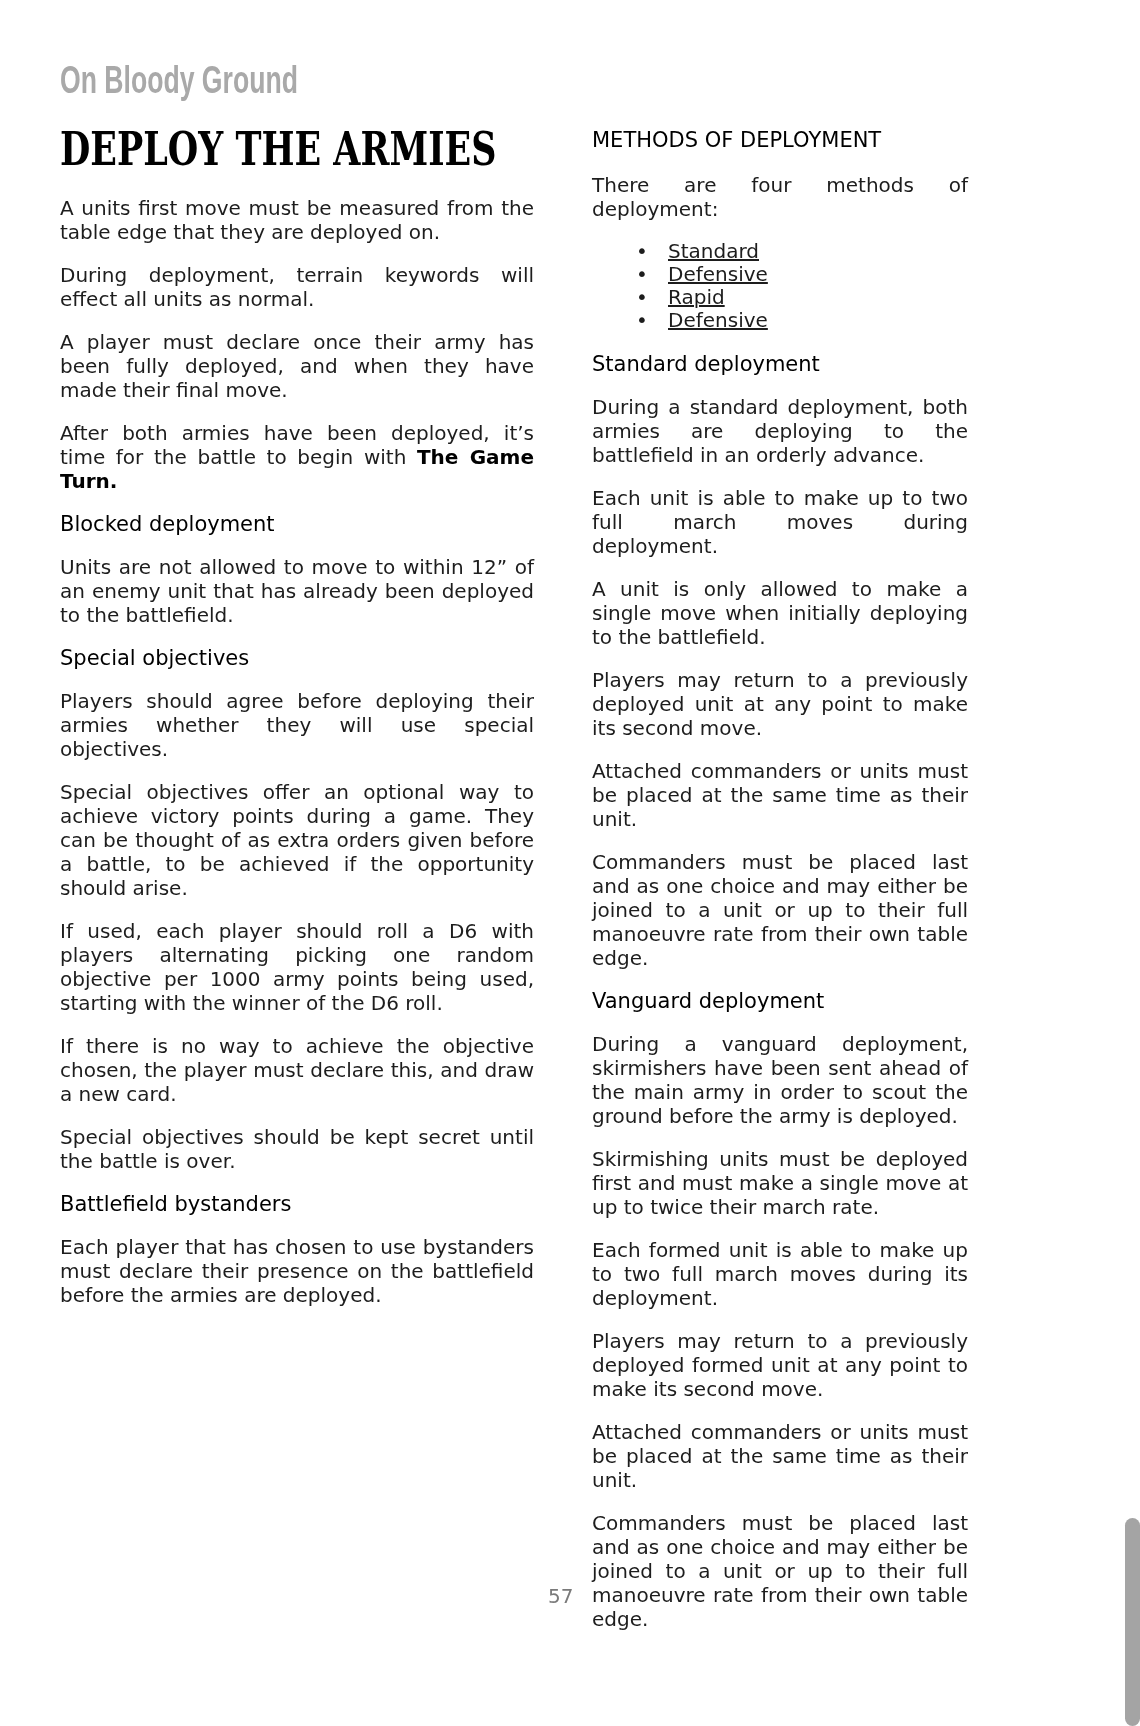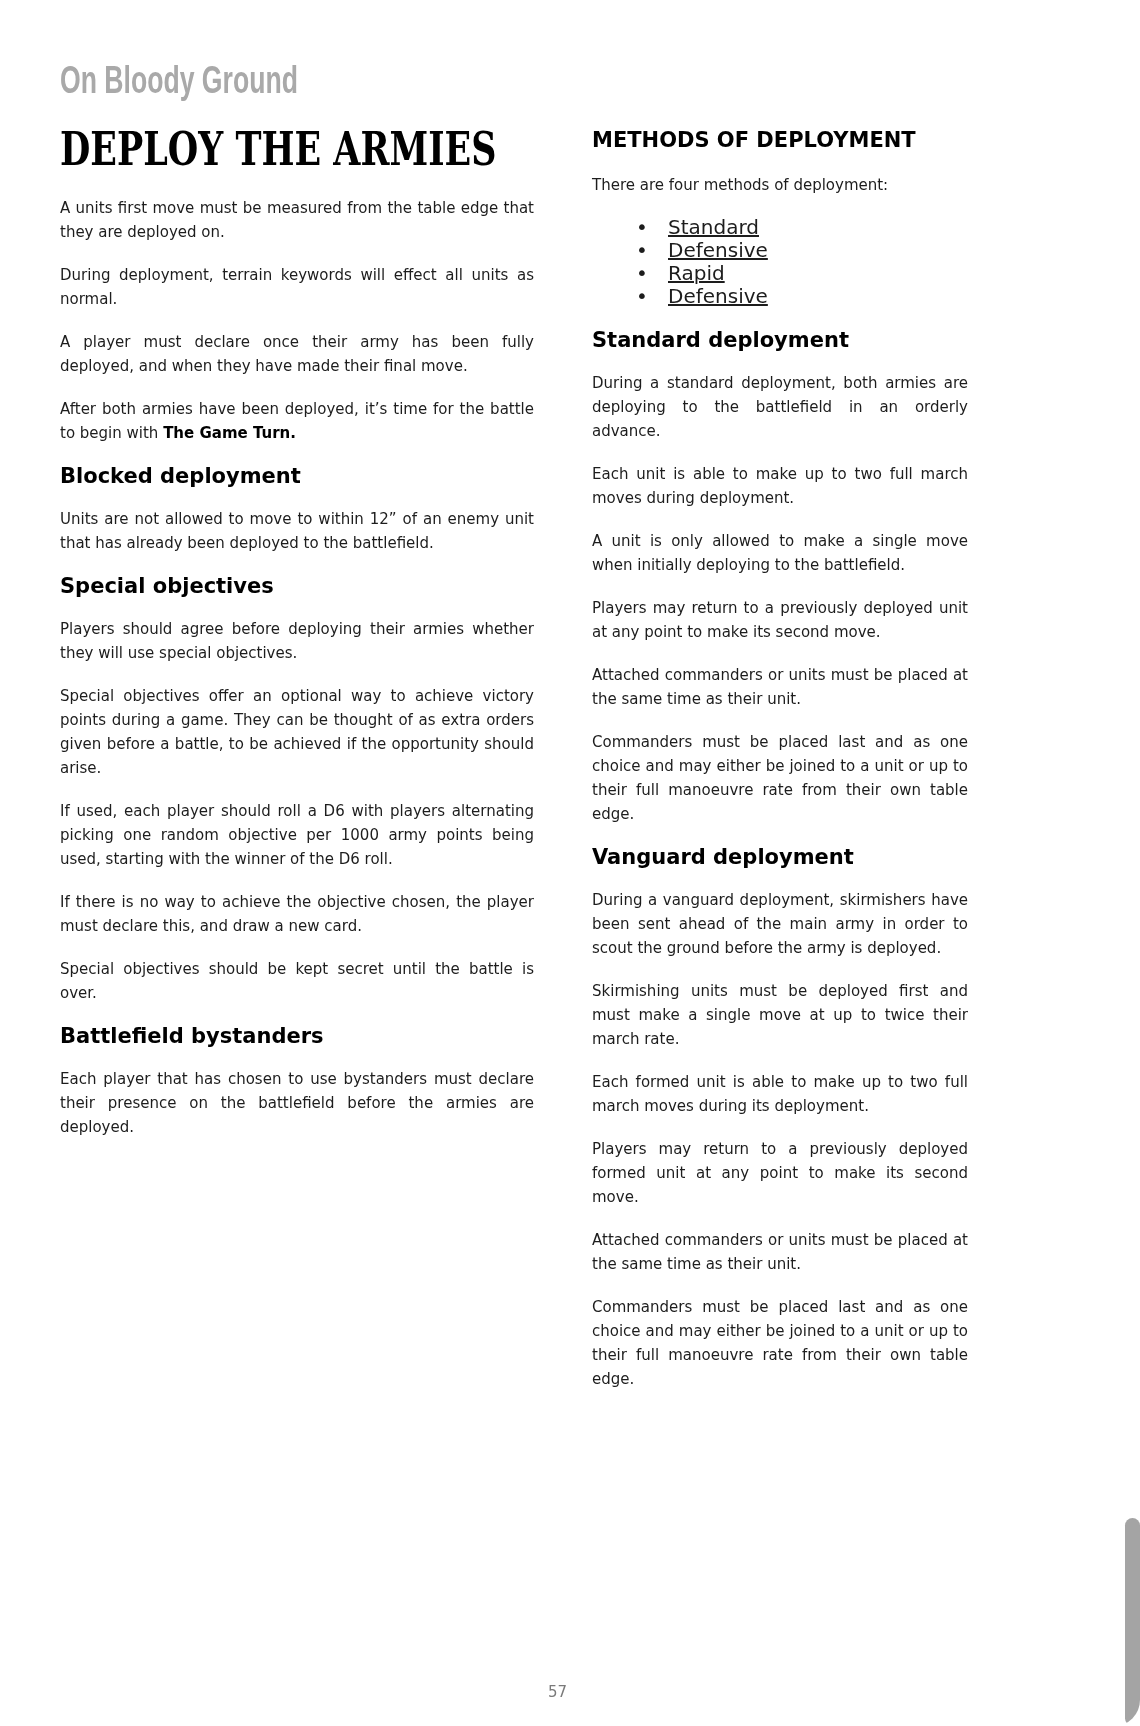--- a/index.html
+++ b/index.html
@@ -3,21 +3,20 @@
 <meta charset="utf-8">
 <style>
   html,body{margin:0;padding:0;background:#ffffff;}
   .page{
     position:relative;
     width:1140px;height:1726px;
     background:#ffffff;
     font-family:"DejaVu Sans",sans-serif;
     color:#1d1d1d;
     overflow:hidden;
-    border-radius:26px;
   }
   .brand{
     position:absolute;left:60px;top:58px;
     font-family:"Liberation Sans",sans-serif;
     font-weight:bold;
     font-size:38px;line-height:44px;
     color:#a9a9a9;
     transform:scaleX(0.70);
     transform-origin:left center;
     white-space:nowrap;
@@ -28,48 +27,48 @@
   h1.title{
     font-family:"DejaVu Serif","Liberation Serif",serif;
     font-weight:bold;color:#000;
     font-size:46px;line-height:50px;
     margin:0 0 22px 0;
     transform:scaleX(0.76);
     transform-origin:left center;
     white-space:nowrap;
   }
   .h2{
-    font-size:21px;line-height:25px;font-weight:bold;color:#000;
+    font-size:21px;line-height:25px;font-weight:normal;color:#000;
     margin:0 0 18px 0;
   }
   .col-right .h2.caps{margin-bottom:20px;}
   p.body{
-    font-size:15px;line-height:24px;
+    font-size:20px;line-height:24px;
     text-align:justify;
     margin:0 0 19px 0;
   }
   p.body strong{color:#000;}
   ul.bullets{
     list-style:none;margin:3px 0 20px 0;padding:0;
     font-size:20px;
     text-decoration:underline;
   }
   ul.bullets li{
     position:relative;
     padding-left:76px;
     line-height:23px;
   }
   ul.bullets li::before{
     content:"\2022";
     position:absolute;left:44px;top:0;
     color:#1d1d1d;
   }
   .page-num{
-    position:absolute;left:548px;top:1680px;
-    font-size:15px;line-height:24px;color:#7a7a7a;
+    position:absolute;left:548px;top:1584px;
+    font-size:20px;line-height:24px;color:#7a7a7a;
   }
   .scrollbar-track{
     position:absolute;right:0;top:0;width:15px;height:1726px;
     background:transparent;
   }
   .scrollbar-thumb{
     position:absolute;left:0;top:1518px;width:15px;height:208px;
     background:#a4a4a4;border-radius:8px;
   }
 </style>

